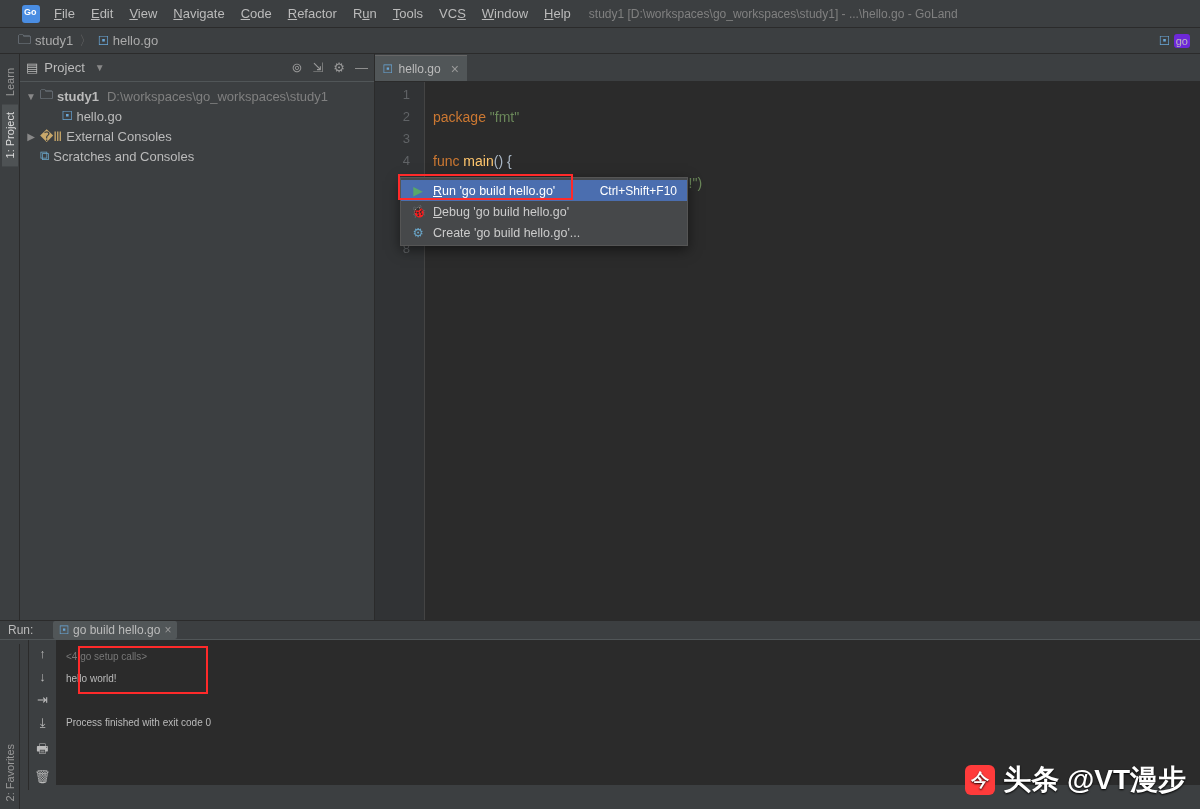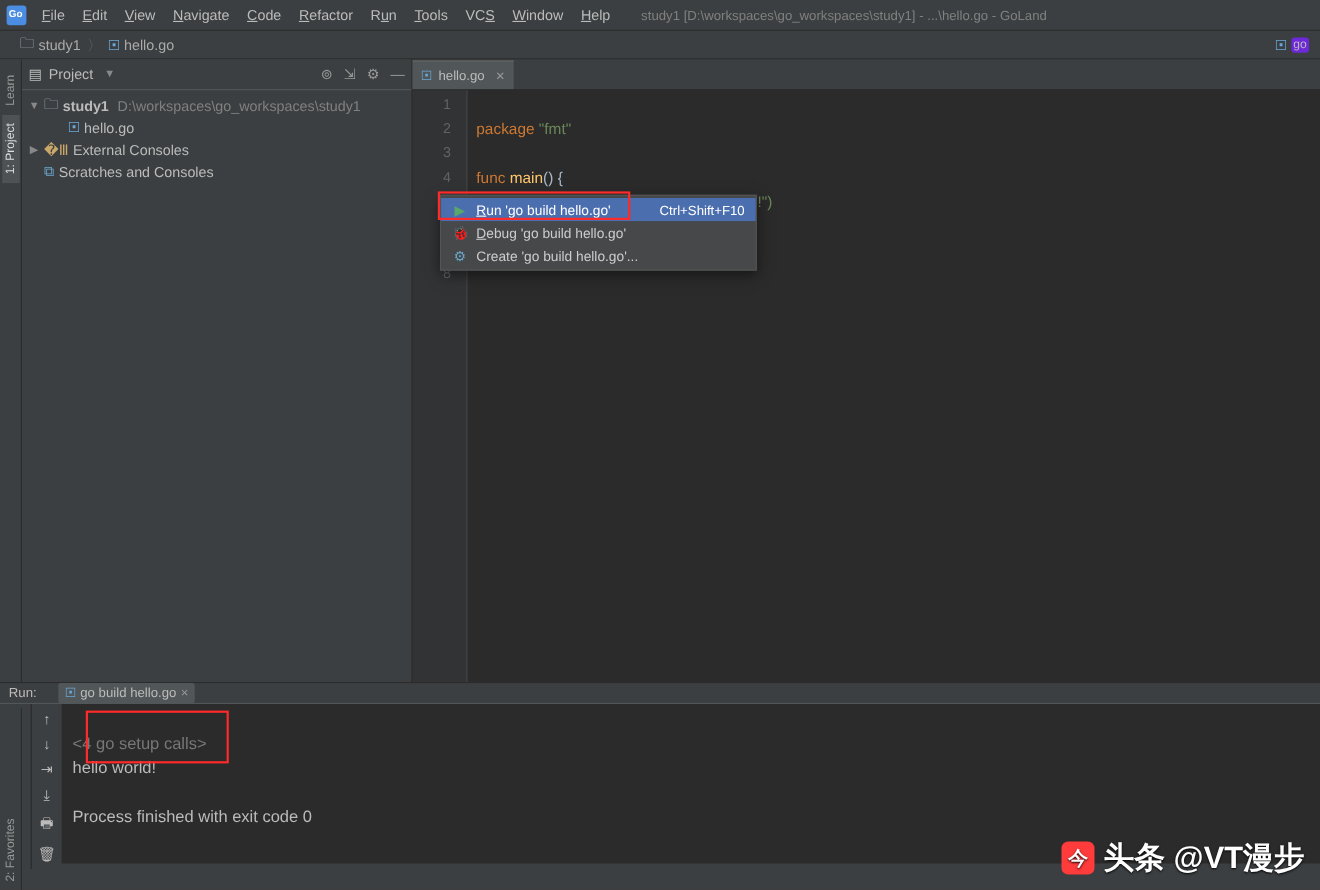--- a/index.html
+++ b/index.html
@@ -1,24 +1,24 @@
 <!DOCTYPE html>
 <html><head>
 <meta charset="utf-8">
 <style>
 * { margin:0; padding:0; box-sizing:border-box; font-family:"Segoe UI",Arial,sans-serif; }
 body { background:#3c3f41; color:#bbbbbb; font-size:13px; width:1200px; height:809px; overflow:hidden; position:relative; }
 
 
-.menubar { height:28px; background:#3c3f41; display:flex; align-items:center; padding:0 4px; border-bottom:1px solid #2b2b2b; }
+.menubar { height:28px; background:#3c3f41; display:flex; align-items:center; padding:0 20px; border-bottom:1px solid #2b2b2b; }
 .app-icon { width:18px; height:18px; background:#4a8de2; border-radius:3px; margin:0 6px 0 2px; position:relative; }
 .app-icon::after { content:"Go"; position:absolute; font-size:9px; color:#fff; left:2px; top:2px; font-weight:bold;}
 .menu-item { padding:0 8px; cursor:default; height:28px; display:flex; align-items:center; }
 .menu-item .u { text-decoration:underline; }
-.title-path { margin-left:20px; color:#808080; font-size:12px; }
+.title-path { margin-left:10px; color:#808080; font-size:12px; }
 
 
 .navbar { height:26px; background:#3c3f41; display:flex; align-items:center; padding:0 8px 0 18px; border-bottom:1px solid #2b2b2b; }
 .nav-seg { display:flex; align-items:center; gap:4px; color:#aaaaaa; }
 .nav-sep { margin:0 6px; color:#666; }
 .folder-icon { color:#a9b7c6; }
 .go-file-icon { color:#69a7d8; }
 .nav-right { margin-left:auto; display:flex; align-items:center; gap:4px; padding-right:2px;}
 .go-badge { background:#6d28d9; padding:1px 2px; border-radius:3px; font-size:11px;}
 
@@ -70,21 +70,21 @@
 
 
 .run-tw { height:165px; border-top:1px solid #2b2b2b; display:flex; flex-direction:column; background:#2b2b2b; }
 .run-header { height:24px; background:#3c3f41; display:flex; align-items:center; padding:0 8px; gap:20px; font-size:12px; border-bottom:1px solid #515658;}
 .run-tab { display:flex; align-items:center; gap:4px; padding:2px 6px; background:#515658; border-radius:2px;}
 .run-tab .close { color:#999; }
 .run-body { flex:1; display:flex; }
 .run-toolbar { width:28px; background:#3c3f41; display:flex; flex-direction:column; align-items:center; gap:8px; padding:6px 0; }
 .run-toolbar span { color:#999; font-size:13px; cursor:pointer; }
 .run-toolbar2 { width:28px; background:#3c3f41; display:flex; flex-direction:column; align-items:center; gap:8px; padding:6px 0; border-left:1px solid #2b2b2b;}
-.run-console { flex:1; padding:6px 10px; font-family:Consolas,monospace; font-size:15px; line-height:22px; color:#bbbbbb; position:relative;margin-top:20px;}
+.run-console { flex:1; padding:6px 10px; font-family:Consolas,monospace; font-size:10px; line-height:22px; color:#bbbbbb; position:relative;}
 .run-console .dim { color:#777; }
 
 
 .blgutter { position:absolute; left:0; bottom:0; width:20px; height:165px; background:#3c3f41; border-right:1px solid #2b2b2b; display:flex; flex-direction:column-reverse; align-items:center; }
 
 
 .watermark { position:absolute; right:14px; bottom:10px; color:#fff; font-size:28px; font-weight:600; text-shadow:0 1px 2px #000; display:flex; align-items:center; gap:8px; z-index:200;}
 .wm-icon { width:30px; height:30px; background:#ff3b3b; border-radius:6px; display:flex; align-items:center; justify-content:center; font-size:18px;}
 </style>
 </head>

